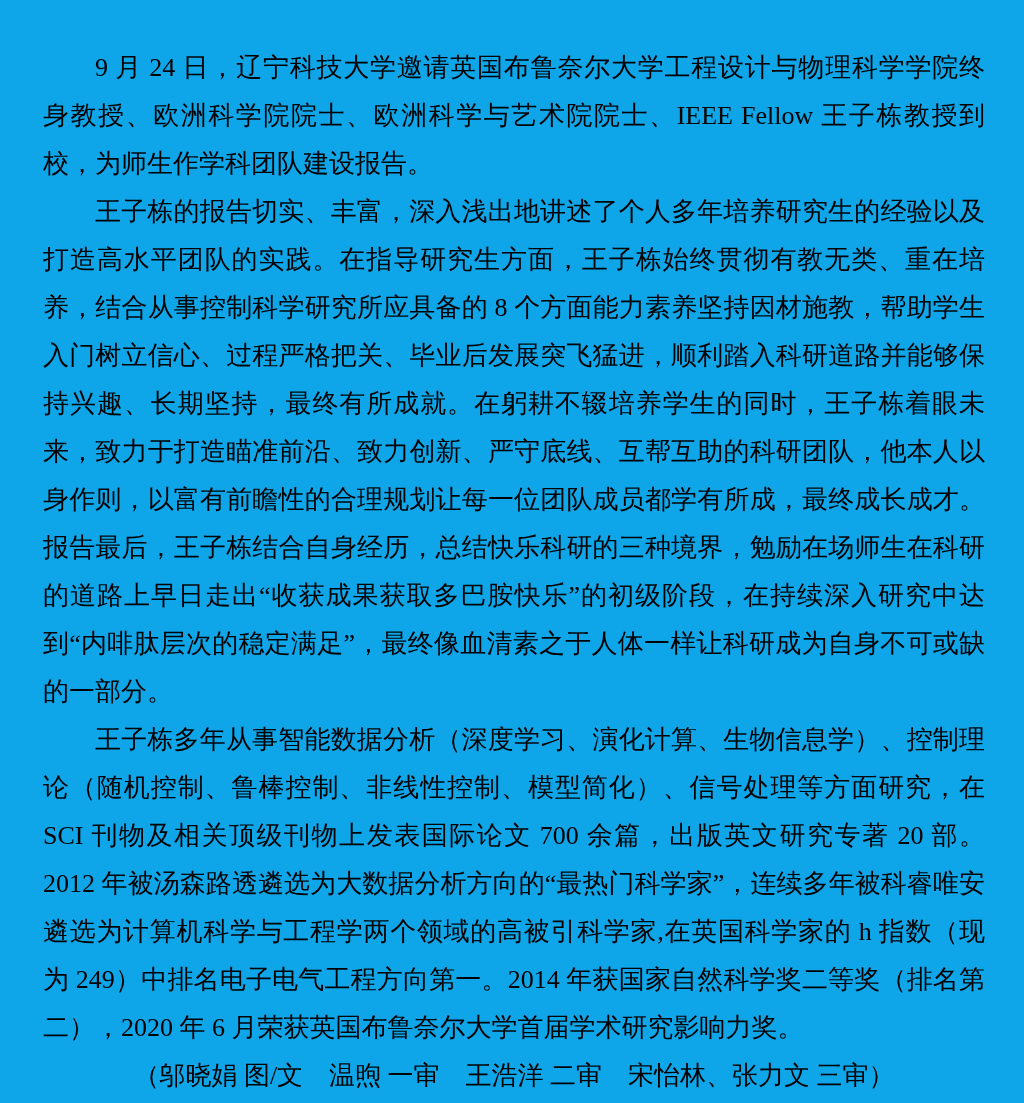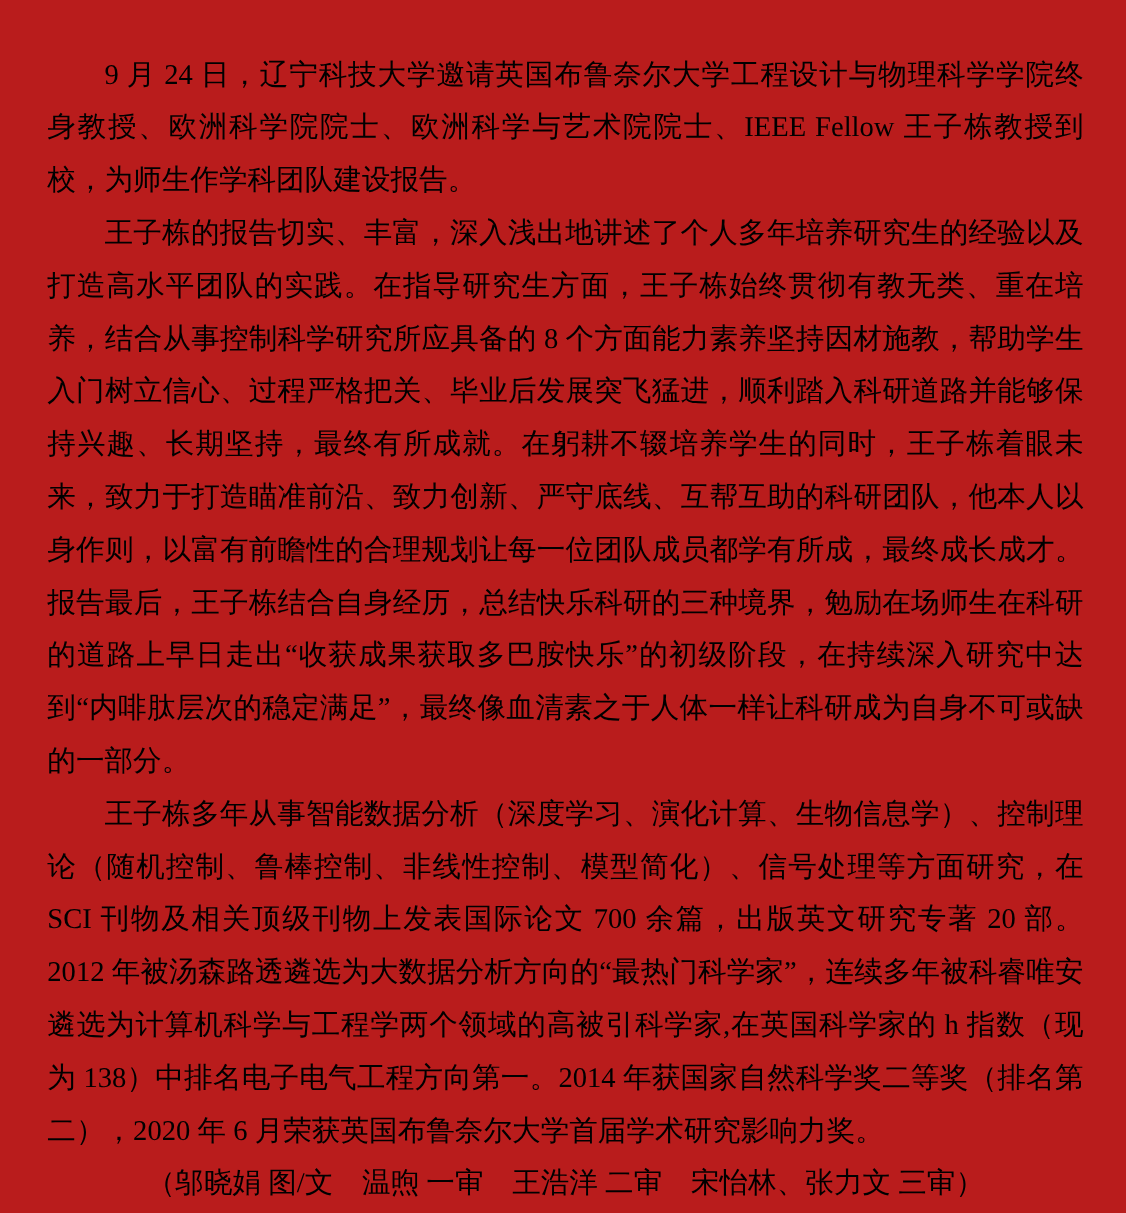--- a/index.html
+++ b/index.html
@@ -12,21 +12,21 @@
     height: 1103px;
     overflow: hidden;
     color: #000000;
     font-family: "Liberation Serif", "DejaVu Serif", serif;
   }
   .page {
     box-sizing: border-box;
     width: 1024px;
     height: 1103px;
     padding: 44px 39px 0 43px;
-    background: #b91c1c;
+    background: #0ea5e9;
   }
   .para {
     margin: 0;
     font-size: 26px;
     line-height: 48px;
     text-align: justify;
     text-justify: inter-ideograph;
     text-indent: 2em;
     word-break: normal;
   }
@@ -34,15 +34,15 @@
     text-align: center;
     text-indent: 0;
   }
 </style>
 </head>
 <body>
 
 <main class="page">
   <p class="para">9 月 24 日，辽宁科技大学邀请英国布鲁奈尔大学工程设计与物理科学学院终身教授、欧洲科学院院士、欧洲科学与艺术院院士、IEEE Fellow 王子栋教授到校，为师生作学科团队建设报告。</p>
   <p class="para">王子栋的报告切实、丰富，深入浅出地讲述了个人多年培养研究生的经验以及打造高水平团队的实践。在指导研究生方面，王子栋始终贯彻有教无类、重在培养，结合从事控制科学研究所应具备的 8 个方面能力素养坚持因材施教，帮助学生入门树立信心、过程严格把关、毕业后发展突飞猛进，顺利踏入科研道路并能够保持兴趣、长期坚持，最终有所成就。在躬耕不辍培养学生的同时，王子栋着眼未来，致力于打造瞄准前沿、致力创新、严守底线、互帮互助的科研团队，他本人以身作则，以富有前瞻性的合理规划让每一位团队成员都学有所成，最终成长成才。报告最后，王子栋结合自身经历，总结快乐科研的三种境界，勉励在场师生在科研的道路上早日走出“收获成果获取多巴胺快乐”的初级阶段，在持续深入研究中达到“内啡肽层次的稳定满足”，最终像血清素之于人体一样让科研成为自身不可或缺的一部分。</p>
-  <p class="para">王子栋多年从事智能数据分析（深度学习、演化计算、生物信息学）、控制理论（随机控制、鲁棒控制、非线性控制、模型简化）、信号处理等方面研究，在 SCI 刊物及相关顶级刊物上发表国际论文 700 余篇，出版英文研究专著 20 部。2012 年被汤森路透遴选为大数据分析方向的“最热门科学家”，连续多年被科睿唯安遴选为计算机科学与工程学两个领域的高被引科学家,在英国科学家的 h 指数（现为 138）中排名电子电气工程方向第一。2014 年获国家自然科学奖二等奖（排名第二），2020 年 6 月荣获英国布鲁奈尔大学首届学术研究影响力奖。</p>
+  <p class="para">王子栋多年从事智能数据分析（深度学习、演化计算、生物信息学）、控制理论（随机控制、鲁棒控制、非线性控制、模型简化）、信号处理等方面研究，在 SCI 刊物及相关顶级刊物上发表国际论文 700 余篇，出版英文研究专著 20 部。2012 年被汤森路透遴选为大数据分析方向的“最热门科学家”，连续多年被科睿唯安遴选为计算机科学与工程学两个领域的高被引科学家,在英国科学家的 h 指数（现为 249）中排名电子电气工程方向第一。2014 年获国家自然科学奖二等奖（排名第二），2020 年 6 月荣获英国布鲁奈尔大学首届学术研究影响力奖。</p>
   <p class="para credit">（邬晓娟 图/文　温煦 一审　王浩洋 二审　宋怡林、张力文 三审）</p>
 </main>
 
 </body></html>

